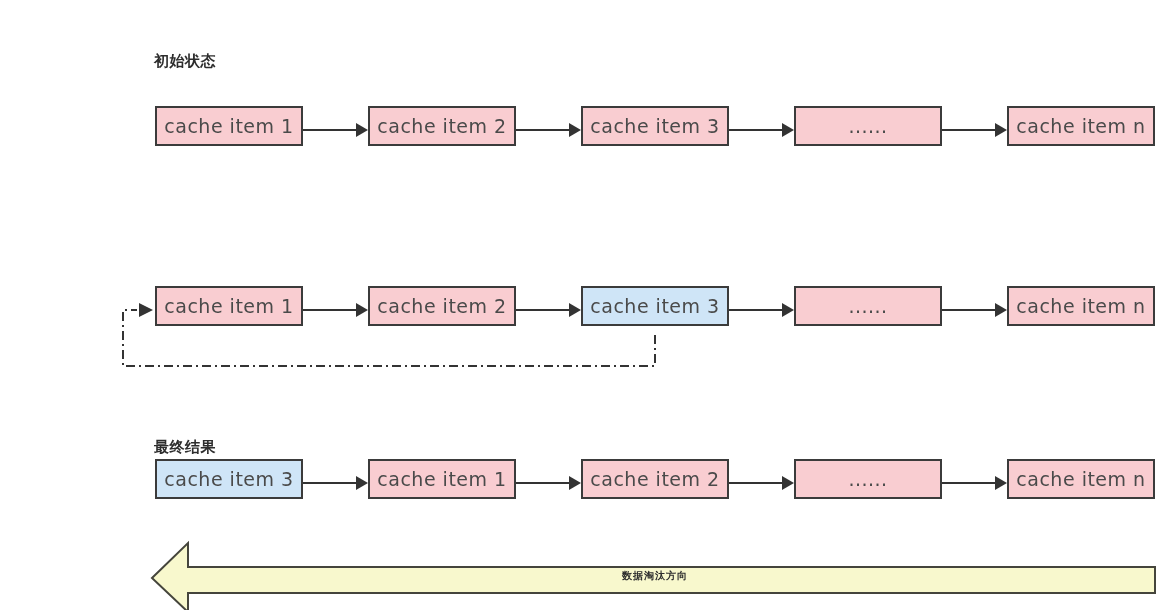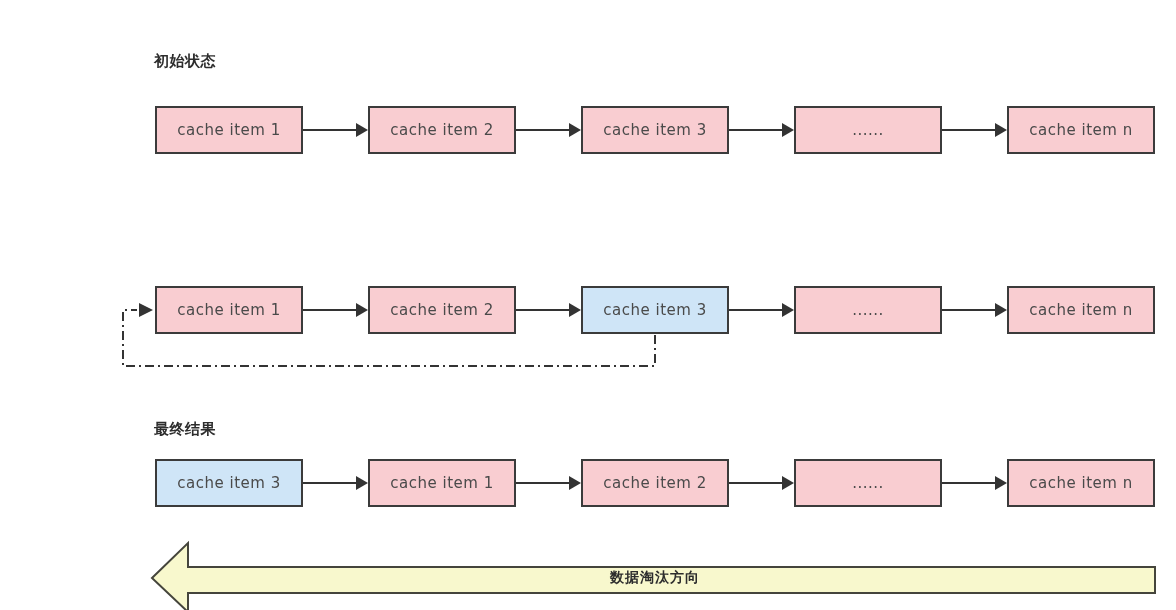--- a/index.html
+++ b/index.html
@@ -17,26 +17,26 @@
     left: 134px;
     font-size: 15px;
     font-weight: bold;
     color: #2d2d2d;
     letter-spacing: 0.5px;
     white-space: nowrap;
   }
 
   .node {
     position: absolute;
-    width: 148px; height: 48px;
+    width: 148px; height: 40px;
     box-sizing: border-box;
     background: #f9cdd1;
     border: 2px solid #3b3b3b;
     display: flex; align-items: center; justify-content: center;
-    font-size: 15px;
+    font-size: 19px;
     color: #4a4a4a;
     letter-spacing: 0.5px;
     white-space: nowrap;
   }
   .node.hl { background: #cfe5f7; }
 
   .conn {
     position: absolute;
     height: 2px;
     background: #333333;
@@ -59,21 +59,21 @@
     position: absolute;
     left: 130px; top: 540px;
     width: 1010px; height: 70px;
     overflow: hidden;
   }
   .evict-label {
     position: absolute;
     left: 130px; top: 569px;
     width: 1010px;
     text-align: center;
-    font-size: 14px;
+    font-size: 10px;
     font-weight: bold;
     color: #2d2d2d;
     letter-spacing: 1px;
   }
 </style>
 </head>
 <body>
 
 <div class="page">
 
@@ -108,21 +108,21 @@
 
   <div class="conn" style="left:283px;top:309px;width:53px"></div>
   <div class="conn-head" style="left:336px;top:303px"></div>
   <div class="conn" style="left:496px;top:309px;width:53px"></div>
   <div class="conn-head" style="left:549px;top:303px"></div>
   <div class="conn" style="left:709px;top:309px;width:53px"></div>
   <div class="conn-head" style="left:762px;top:303px"></div>
   <div class="conn" style="left:922px;top:309px;width:53px"></div>
   <div class="conn-head" style="left:975px;top:303px"></div>
 
-  <div class="sec-title" style="top:420px">最终结果</div>
+  <div class="sec-title" style="top:438px">最终结果</div>
 
   <div class="node hl" style="left:135px;top:459px">cache item 3</div>
   <div class="node" style="left:348px;top:459px">cache item 1</div>
   <div class="node" style="left:561px;top:459px">cache item 2</div>
   <div class="node" style="left:774px;top:459px">......</div>
   <div class="node" style="left:987px;top:459px">cache item n</div>
 
   <div class="conn" style="left:283px;top:482px;width:53px"></div>
   <div class="conn-head" style="left:336px;top:476px"></div>
   <div class="conn" style="left:496px;top:482px;width:53px"></div>

